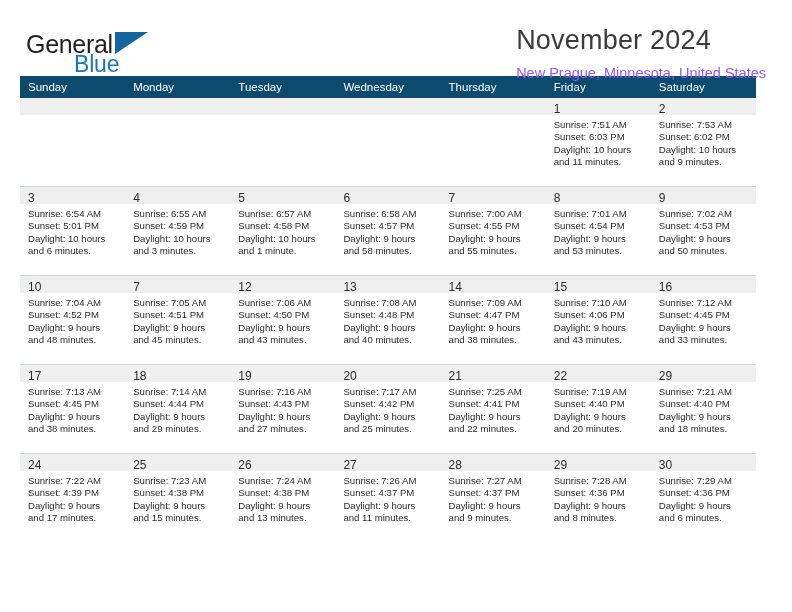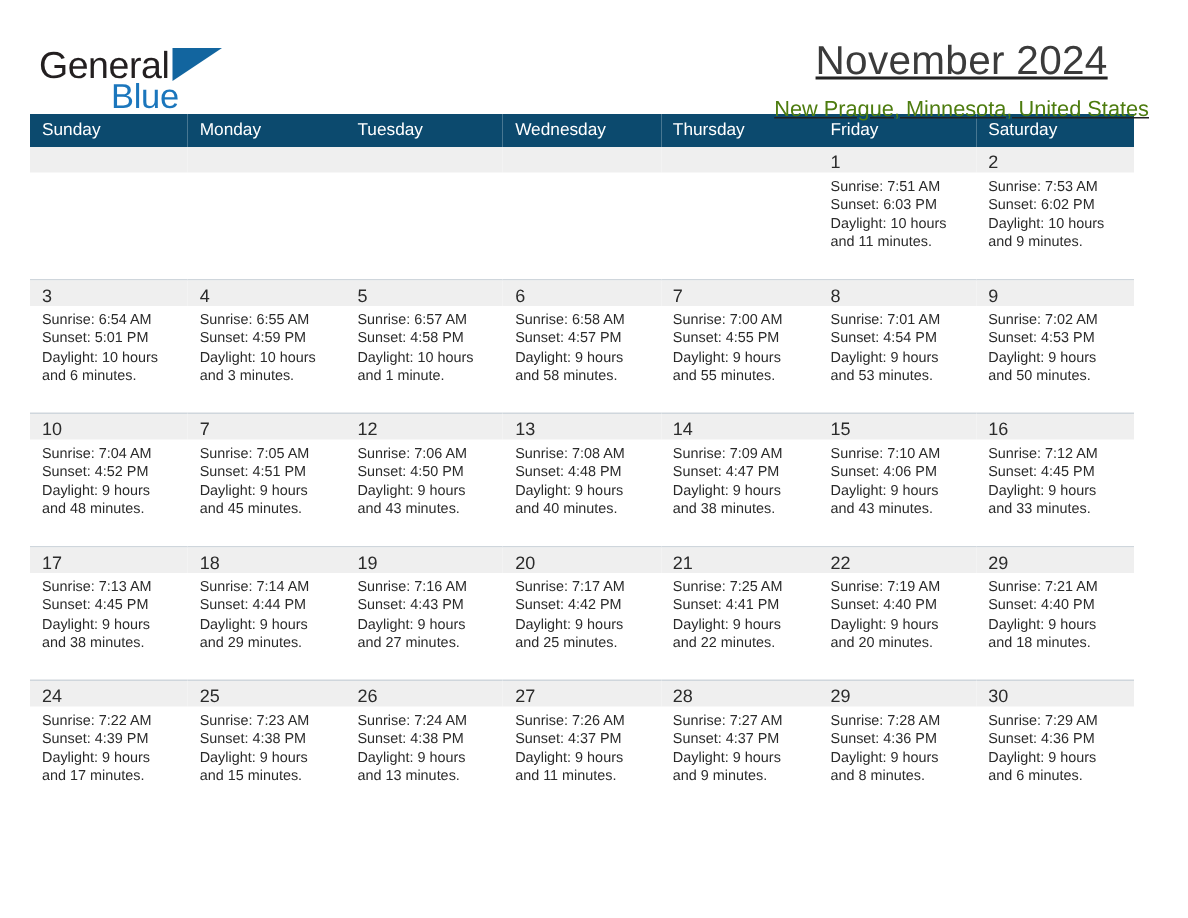--- a/index.html
+++ b/index.html
@@ -59,34 +59,33 @@
     width: 0;
     height: 0;
     border-left: 33px solid #12659f;
     border-bottom: 22px solid transparent;
   }
 
   .title-block {
     position: absolute;
     right: 6px;
     top: 24px;
-    text-align: center;
-    text-decoration: underline;
+    text-align: left;
   }
   .cal-title {
     font-size: 27px;
     color: #3b3b3b;
     font-weight: normal;
     line-height: 32px;
     letter-spacing: 0.2px;
   }
   .cal-subtitle {
     margin-top: 9px;
     font-size: 14.5px;
-    color: #4d7c0f;
+    color: #8b5cf6;
     line-height: 17px;
   }
 
   
   .calendar {
     margin-top: 3px;
     width: 736px;
     border-collapse: collapse;
     table-layout: fixed;
   }

